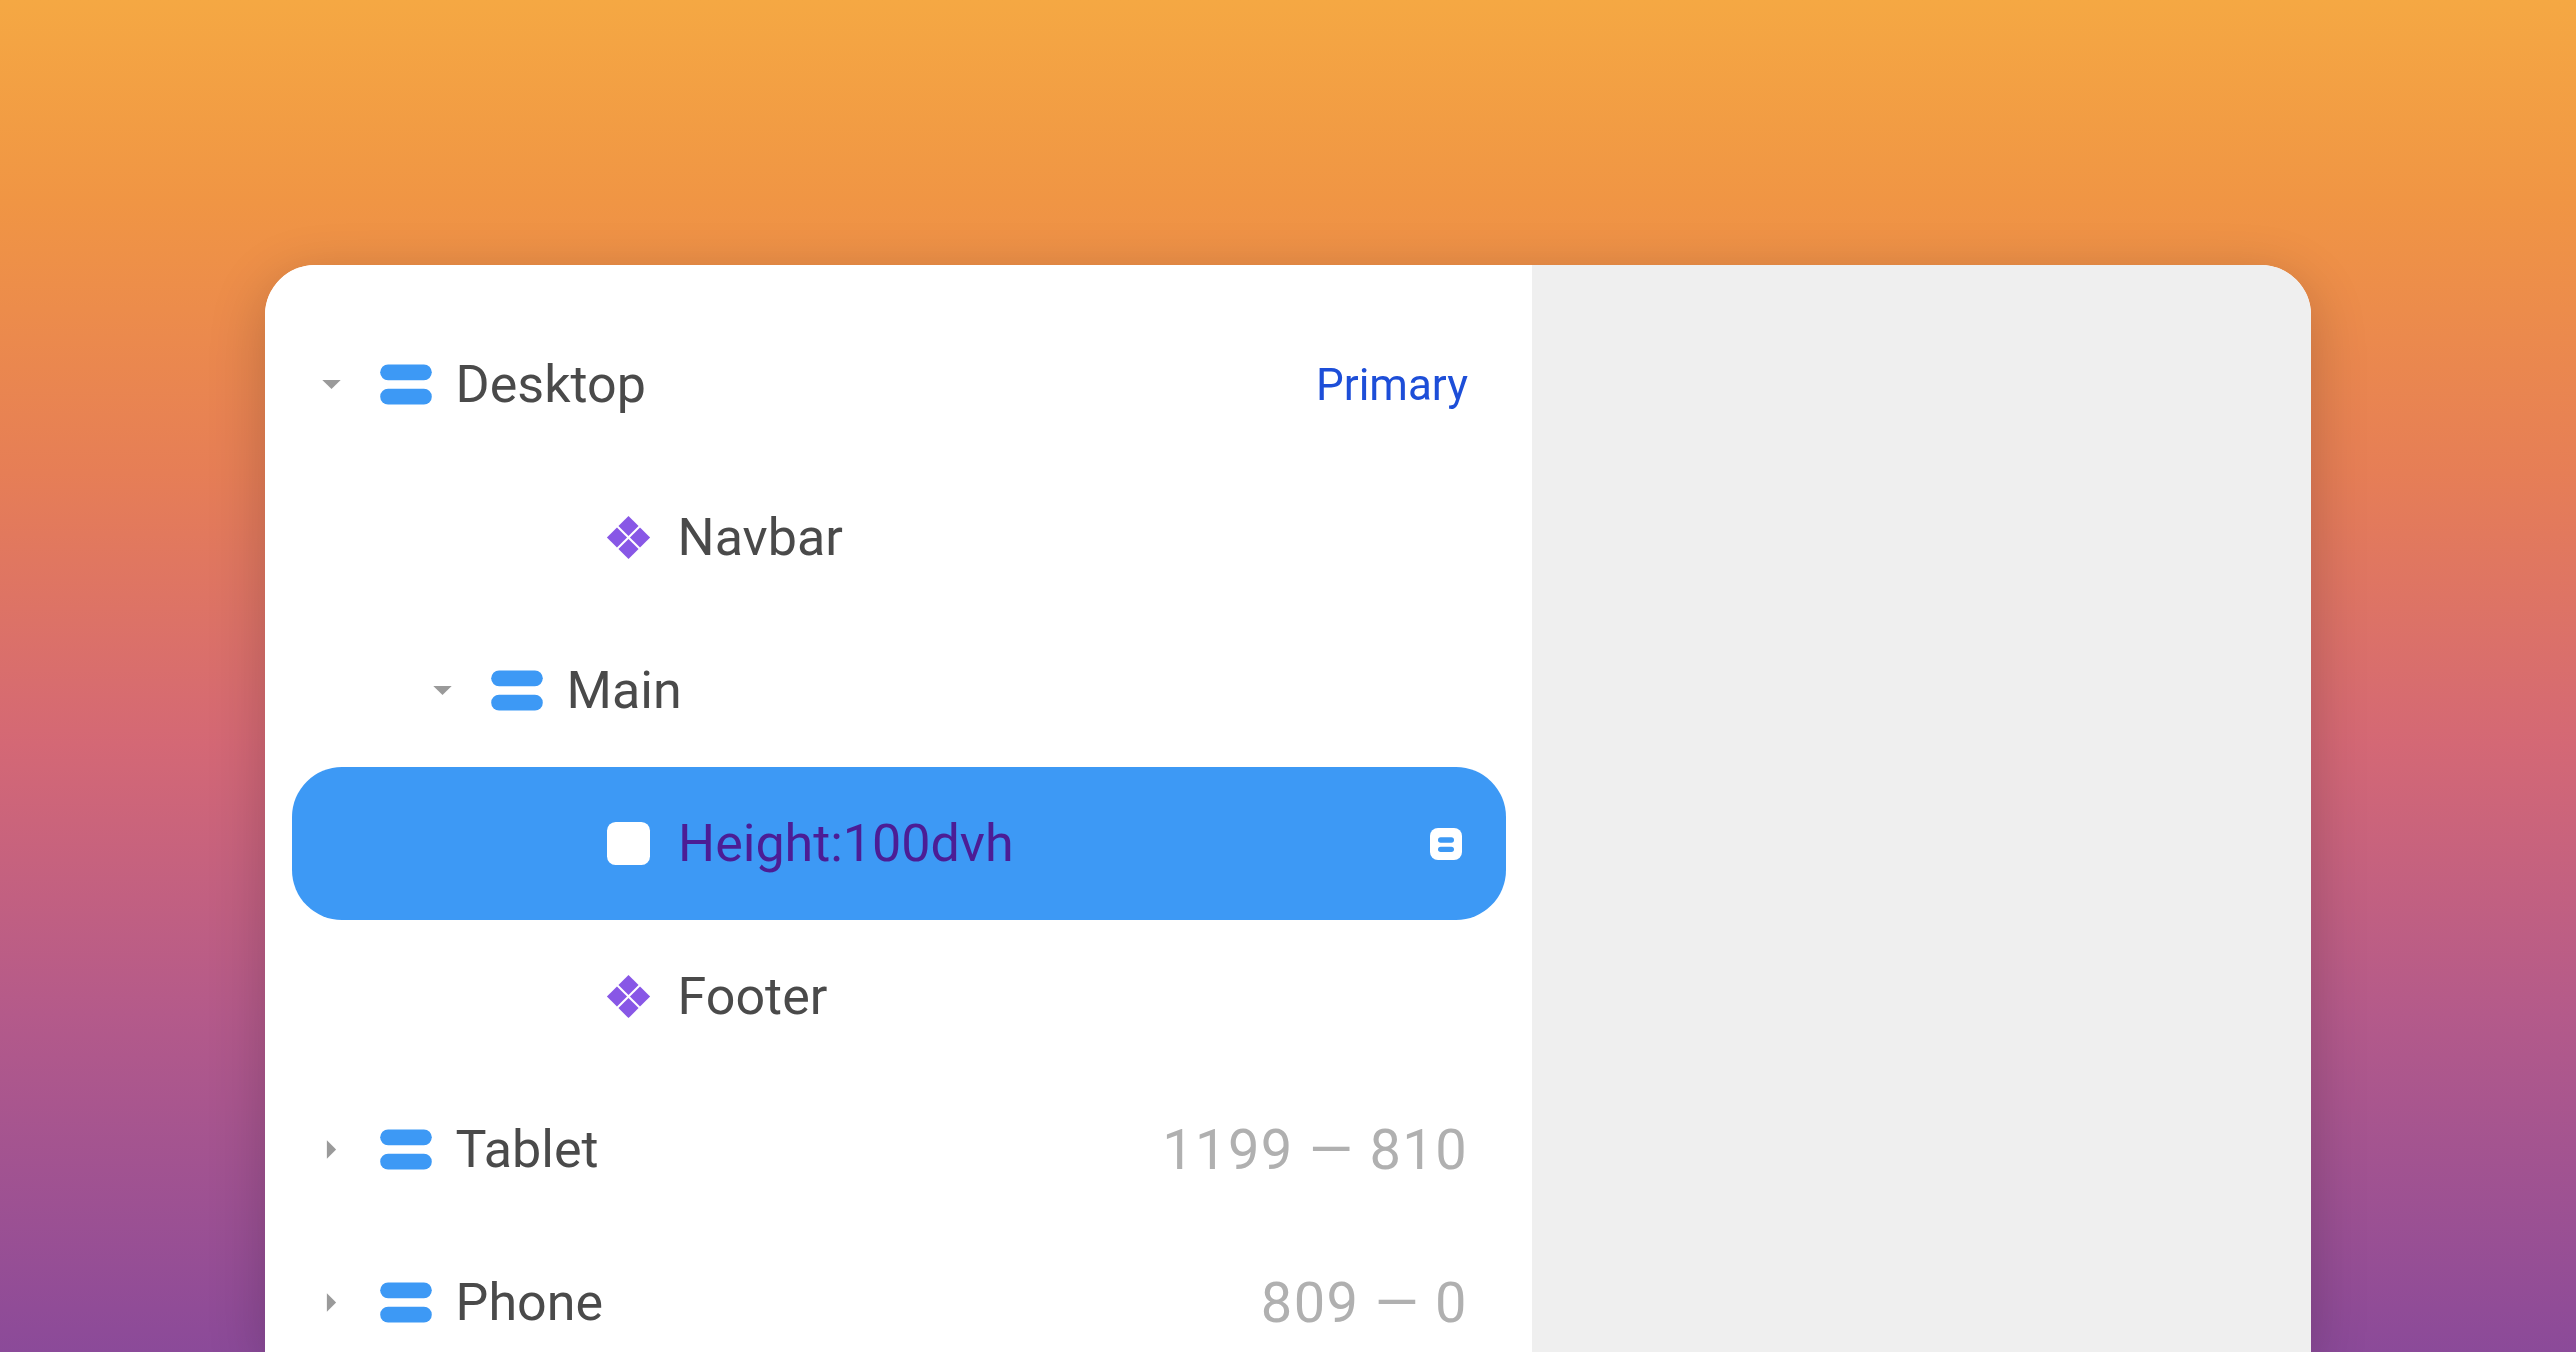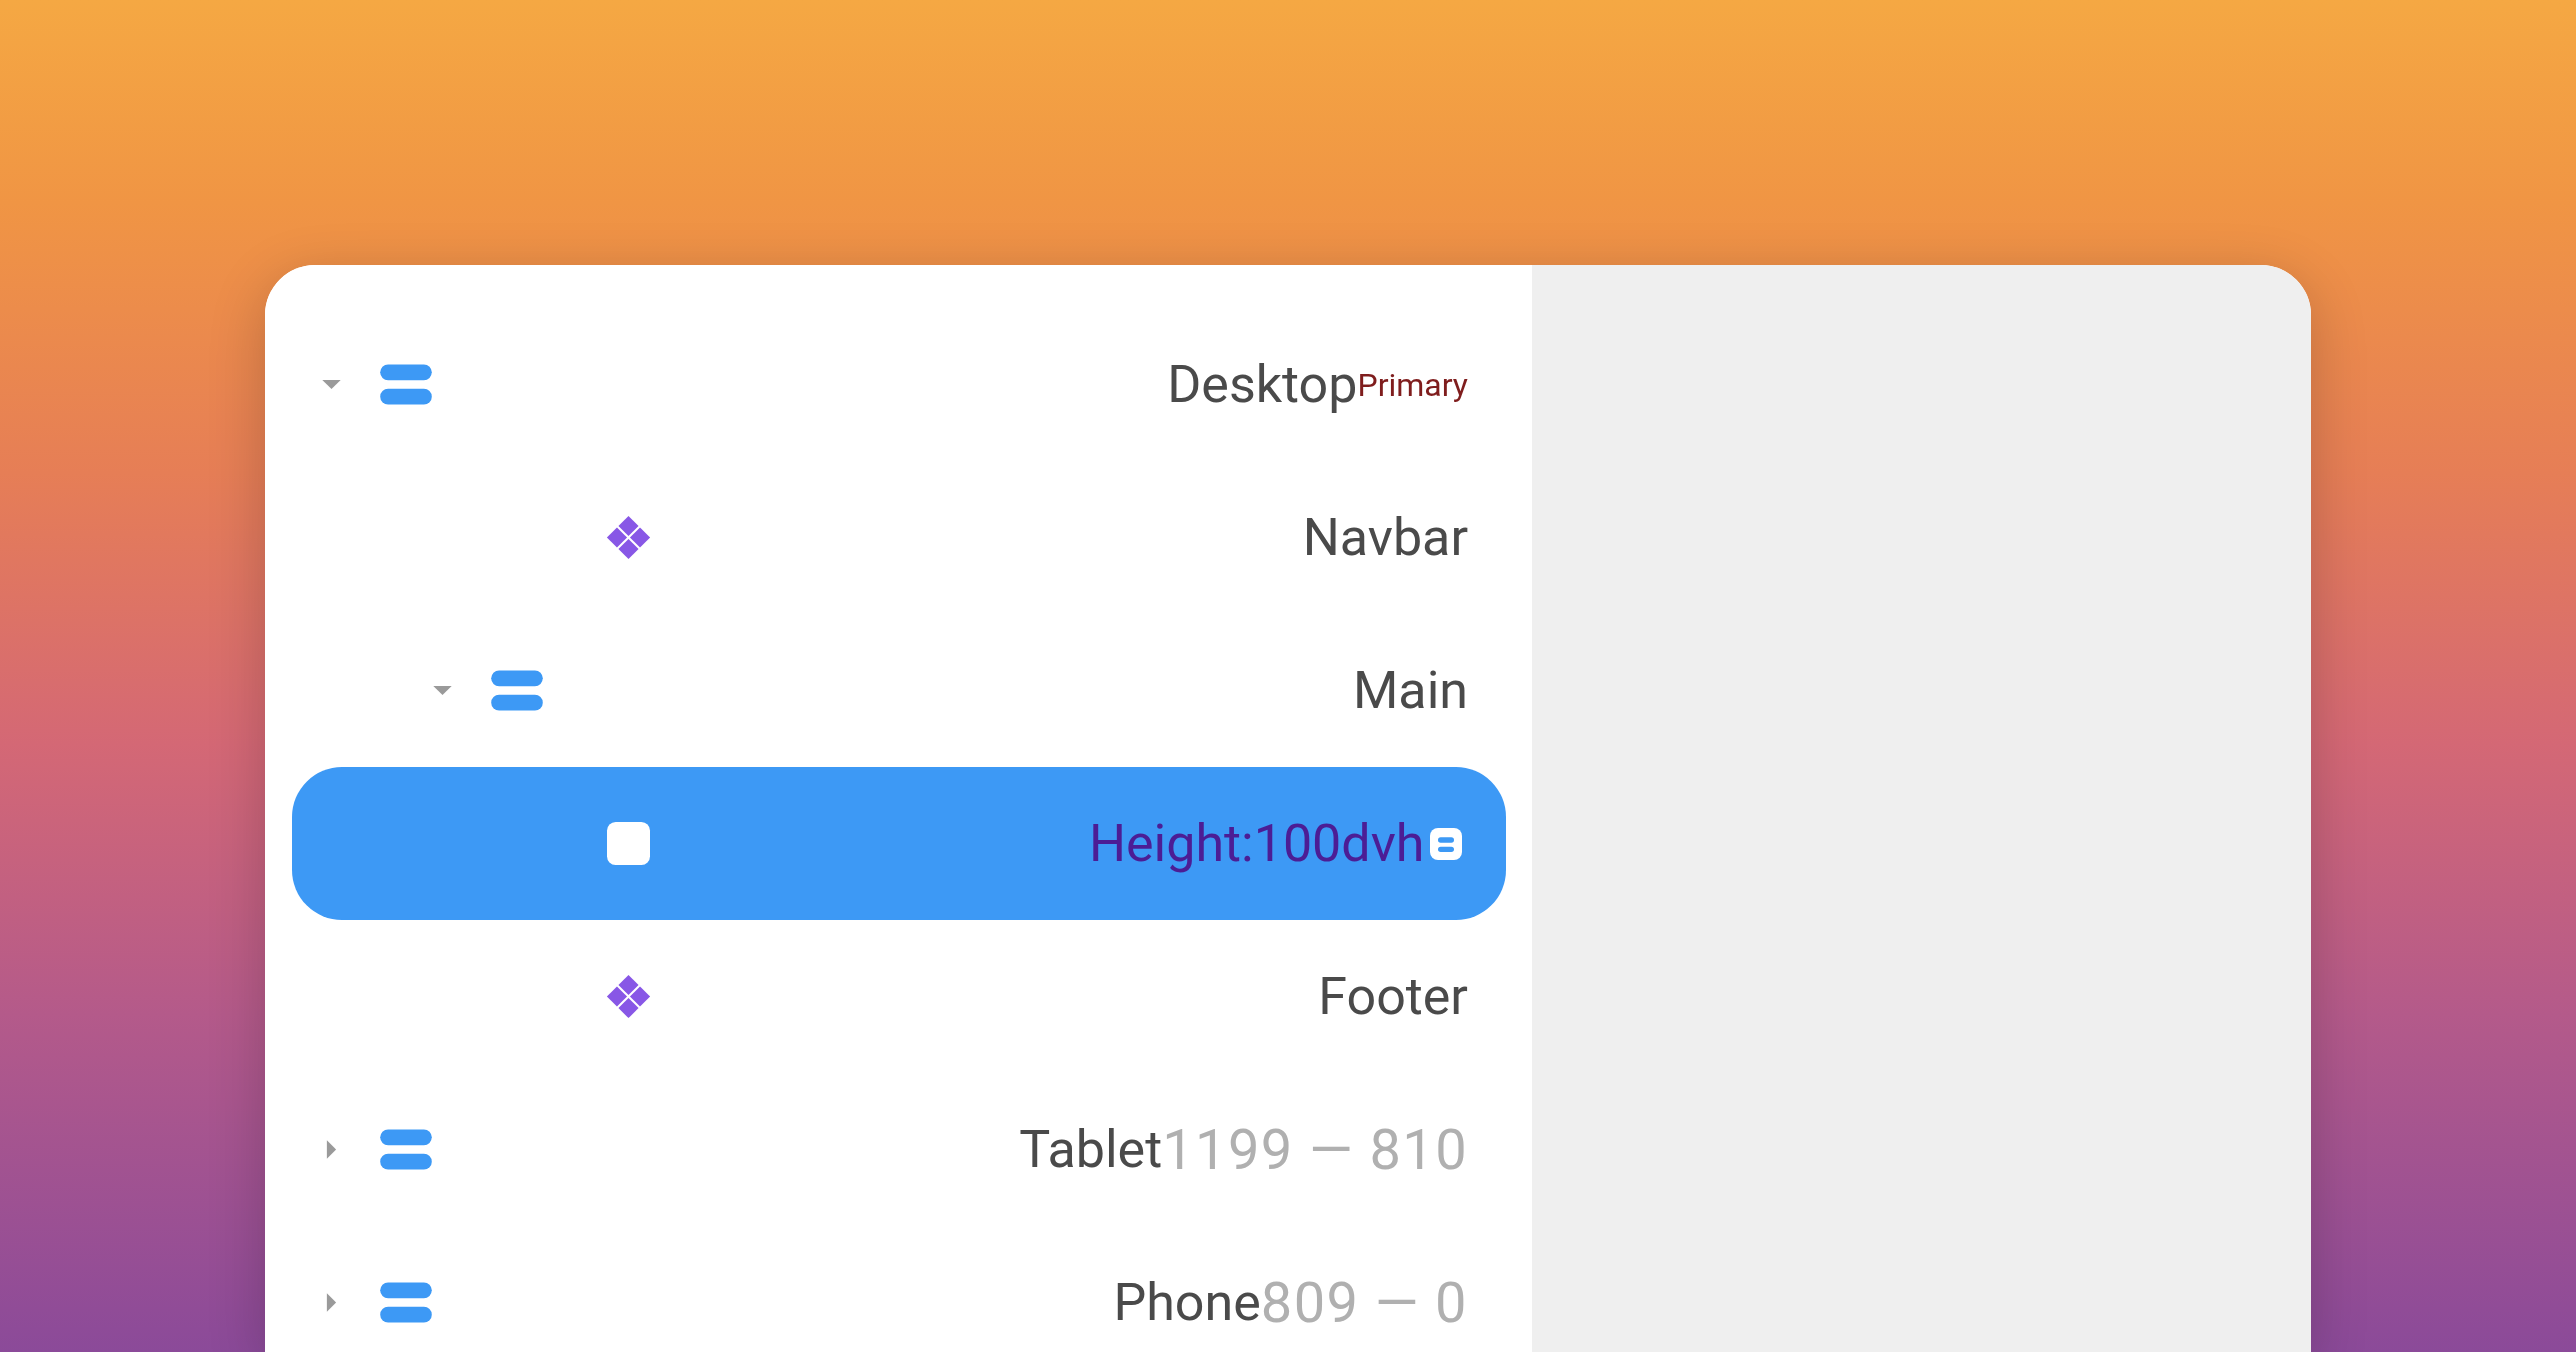--- a/index.html
+++ b/index.html
@@ -80,30 +80,29 @@
     justify-content: center;
     flex-shrink: 0;
   }
   
   .label {
     font-size: 52px;
     color: #4a4a4a;
     font-weight: 400;
     flex: 1;
     padding-left: 8.6px;
-    text-align: right;
   }
   
   .tree-row.selected .label {
     color: #4c1d95;
   }
   
   .badge {
-    font-size: 32px;
-    color: #7f1d1d;
+    font-size: 44px;
+    color: #1d4ed8;
     font-weight: 400;
   }
   
   .range {
     font-size: 56px;
     color: #b0b0b0;
     font-weight: 400;
     letter-spacing: 1.4px;
   }
   

